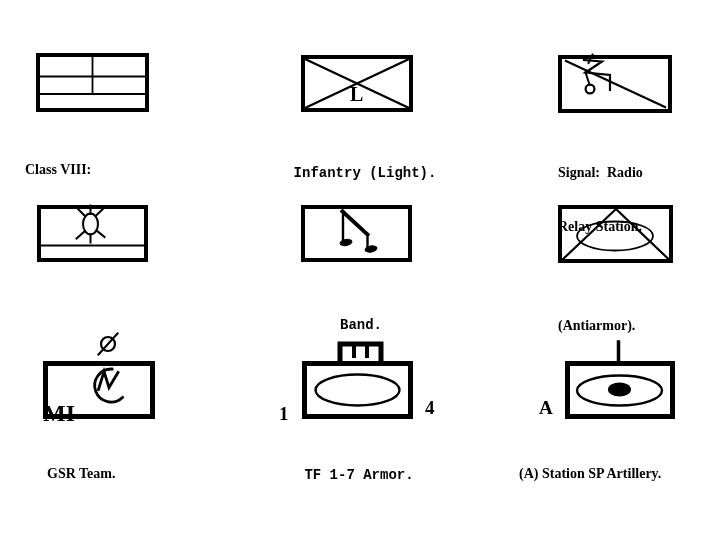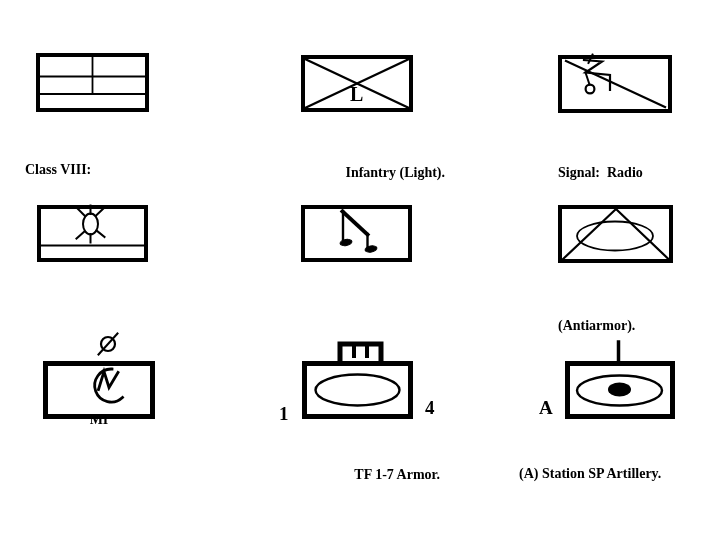--- a/index.html
+++ b/index.html
@@ -3,21 +3,21 @@
 <meta charset="utf-8">
 <style>
   html,body { margin:0; padding:0; background:#ffffff; }
   .stage {
     position:relative; width:720px; height:540px; background:#ffffff;
     overflow:hidden; color:#000000;
     font-family:"Liberation Serif","DejaVu Serif",serif; font-weight:bold;
   }
   .sym-layer { position:absolute; left:0; top:0; }
   .lbl { position:absolute; font-size:14px; line-height:18px; white-space:pre; }
-  .lbl.center { text-align:right; }
+  .lbl.center { text-align:center;font-family:Liberation Mono, monospace; }
   .glyph { position:absolute; white-space:pre; }
 </style>
 </head>
 <body>
 
 <div class="stage">
 
   <svg class="sym-layer" width="720" height="540" viewBox="0 0 720 540" stroke="#000" fill="none" stroke-linecap="square">
 
     <g>
@@ -93,46 +93,53 @@
       <ellipse cx="619.5" cy="390.5" rx="42.5" ry="15" stroke-width="2.4"></ellipse>
       <ellipse cx="619.5" cy="389.5" rx="11.5" ry="7" fill="#000" stroke="none"></ellipse>
     </g>
     <g>
       <line x1="618.5" y1="342" x2="618.5" y2="361" stroke-width="3.5"></line>
     </g>
   </svg>
 
   <span class="glyph" style="left:350px; top:83px; font-size:20px;">L</span>
 
-  <div class="glyph" style="left:43px; top:412px; width:112px; text-align:center; font-size:14px;">MI</div>
+  <div class="glyph" style="left:43px; top:400px; width:112px; text-align:left; font-size:24px;">MI</div>
 
   <span class="glyph" style="left:279px; top:403px; font-size:19px;">1</span>
 
   <span class="glyph" style="left:425px; top:397px; font-size:19px;">4</span>
 
   <span class="glyph" style="left:539px; top:397px; font-size:19px;">A</span>
 
   <div class="lbl" style="left:25px; top:125px;">
     <div>Class VIII:</div>
   </div>
 
   <div class="lbl center" style="left:285px; top:128px; width:160px;">
     <div>Infantry (Light).</div>
   </div>
 
   <div class="lbl" style="left:558px; top:128px;">
     <div>Signal:  Radio</div>
+    <div>Relay Station.</div>
   </div>
 
 
+  <div class="lbl center" style="left:281px; top:280px; width:160px;">
+    <div>Band.</div>
+  </div>
 
   <div class="lbl" style="left:558px; top:281px;">
     <div>(Antiarmor).</div>
   </div>
 
+  <div class="lbl" style="left:47px; top:429px;">
+    <div>GSR Team.</div>
+  </div>
 
   <div class="lbl center" style="left:278px; top:430px; width:162px;">
     <div>TF 1-7 Armor.</div>
   </div>
 
   <div class="lbl" style="left:519px; top:429px;">
     <div>(A) Station SP Artillery.</div>
   </div>
 
 </div>

